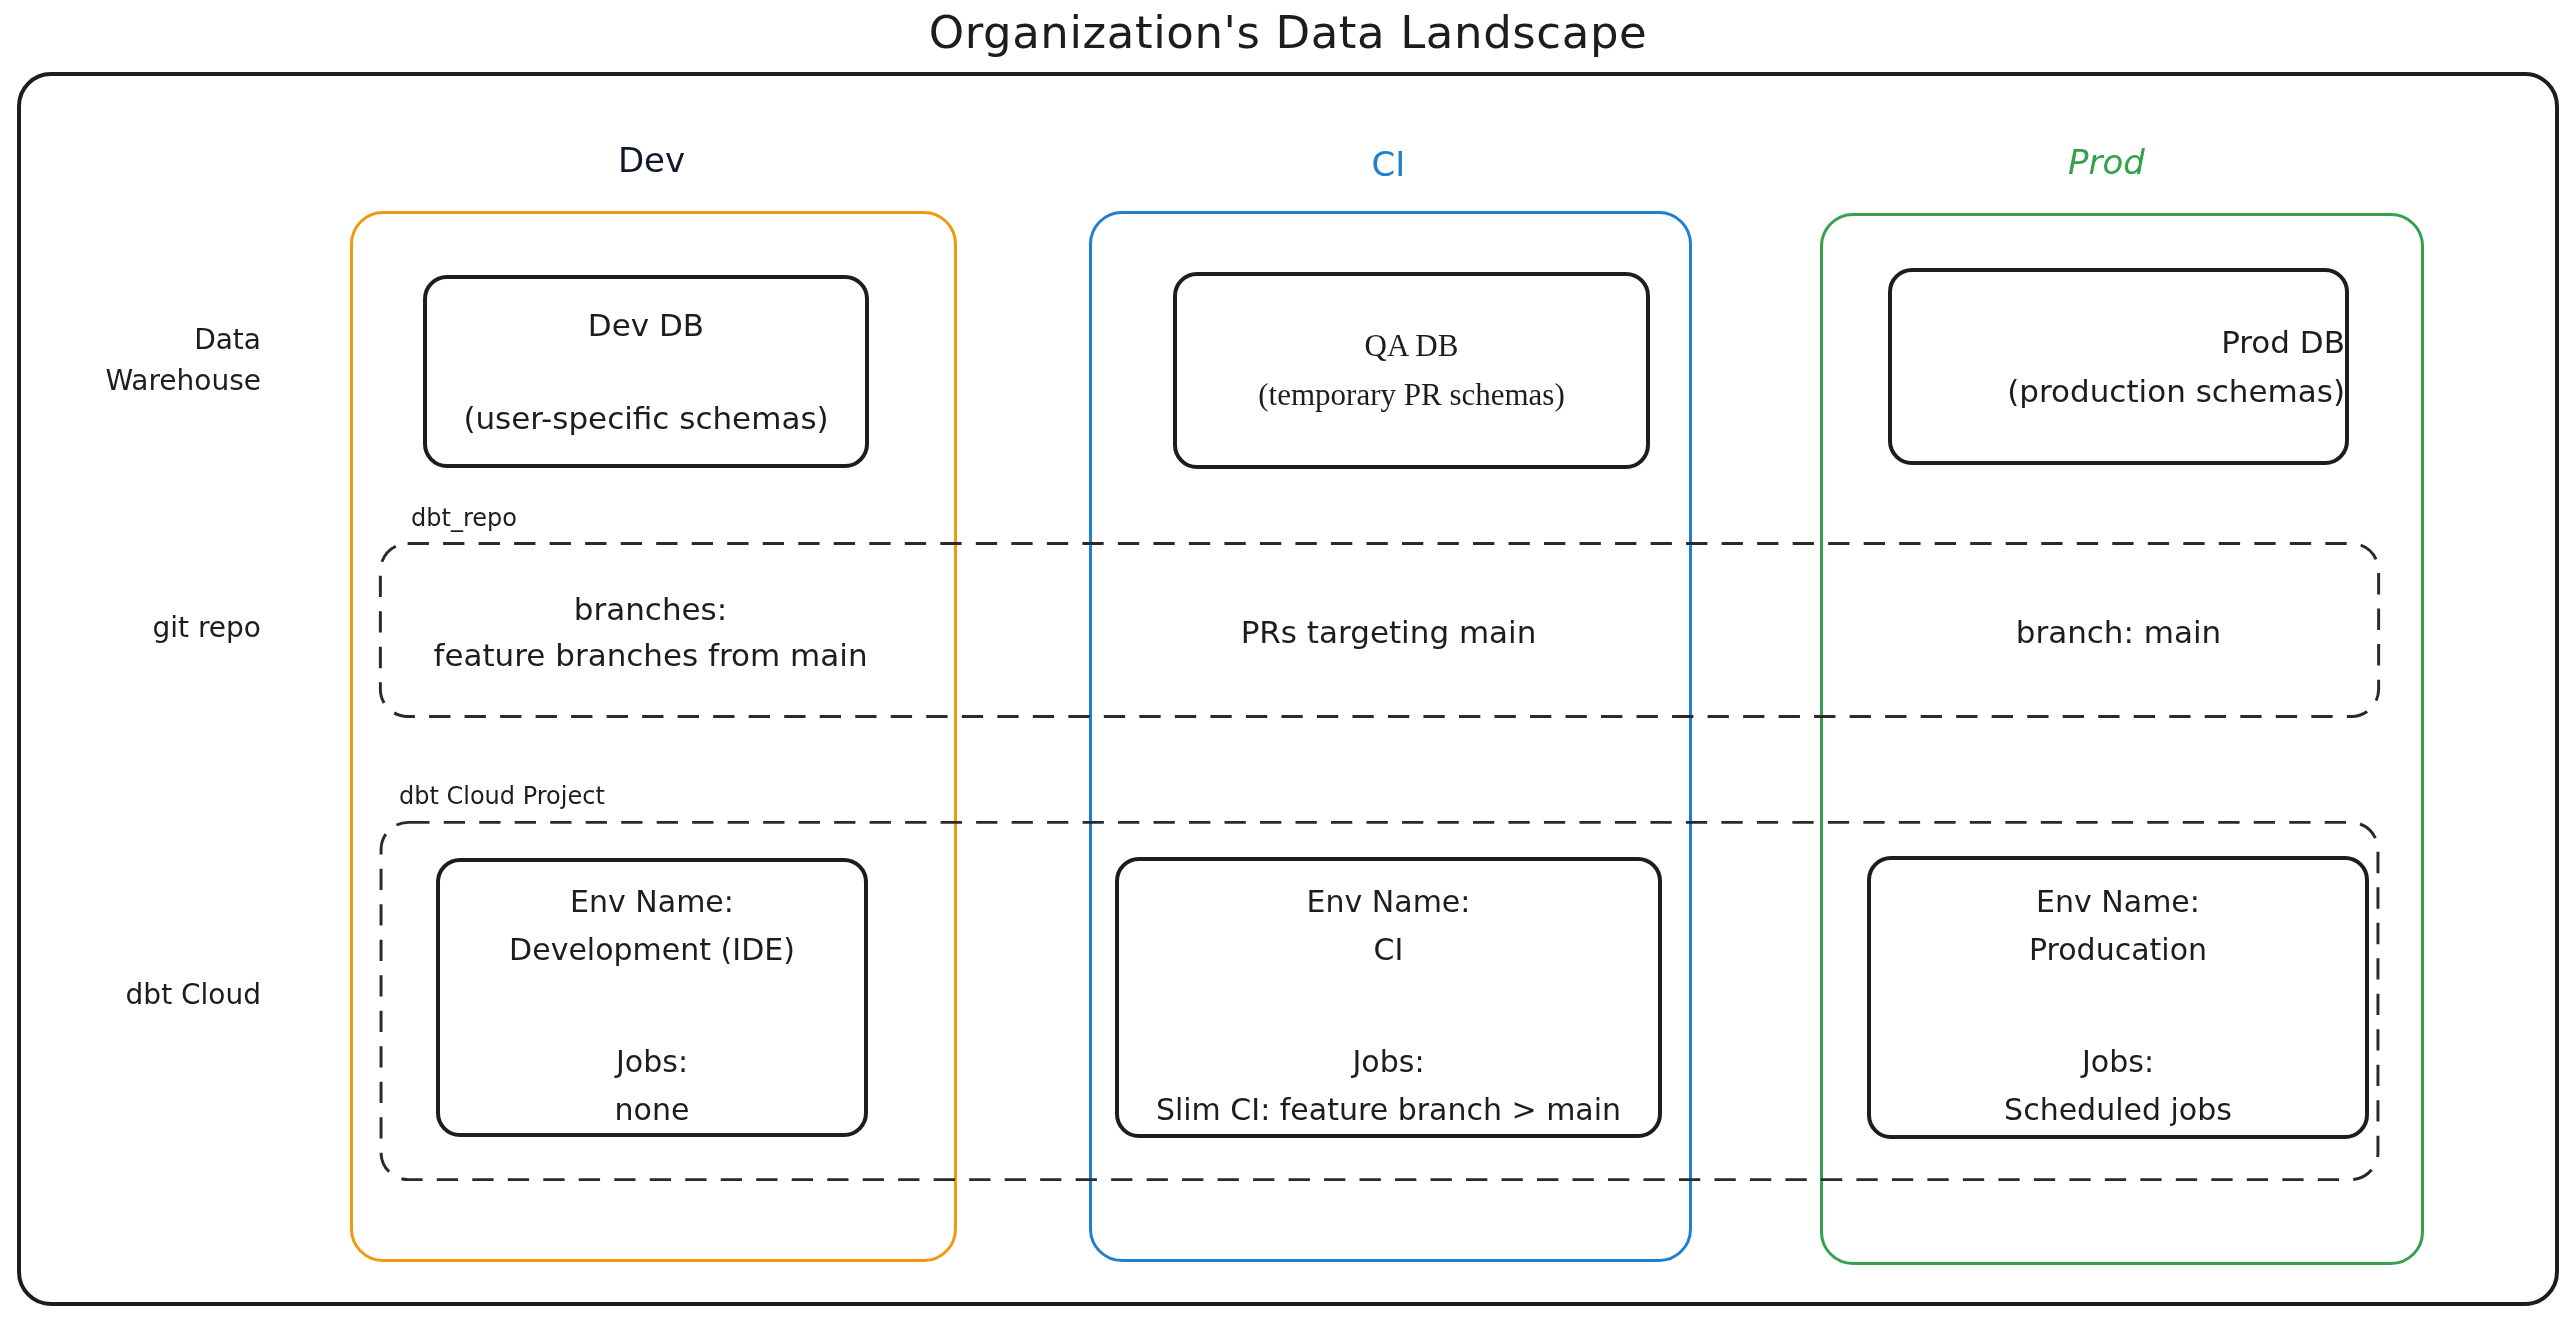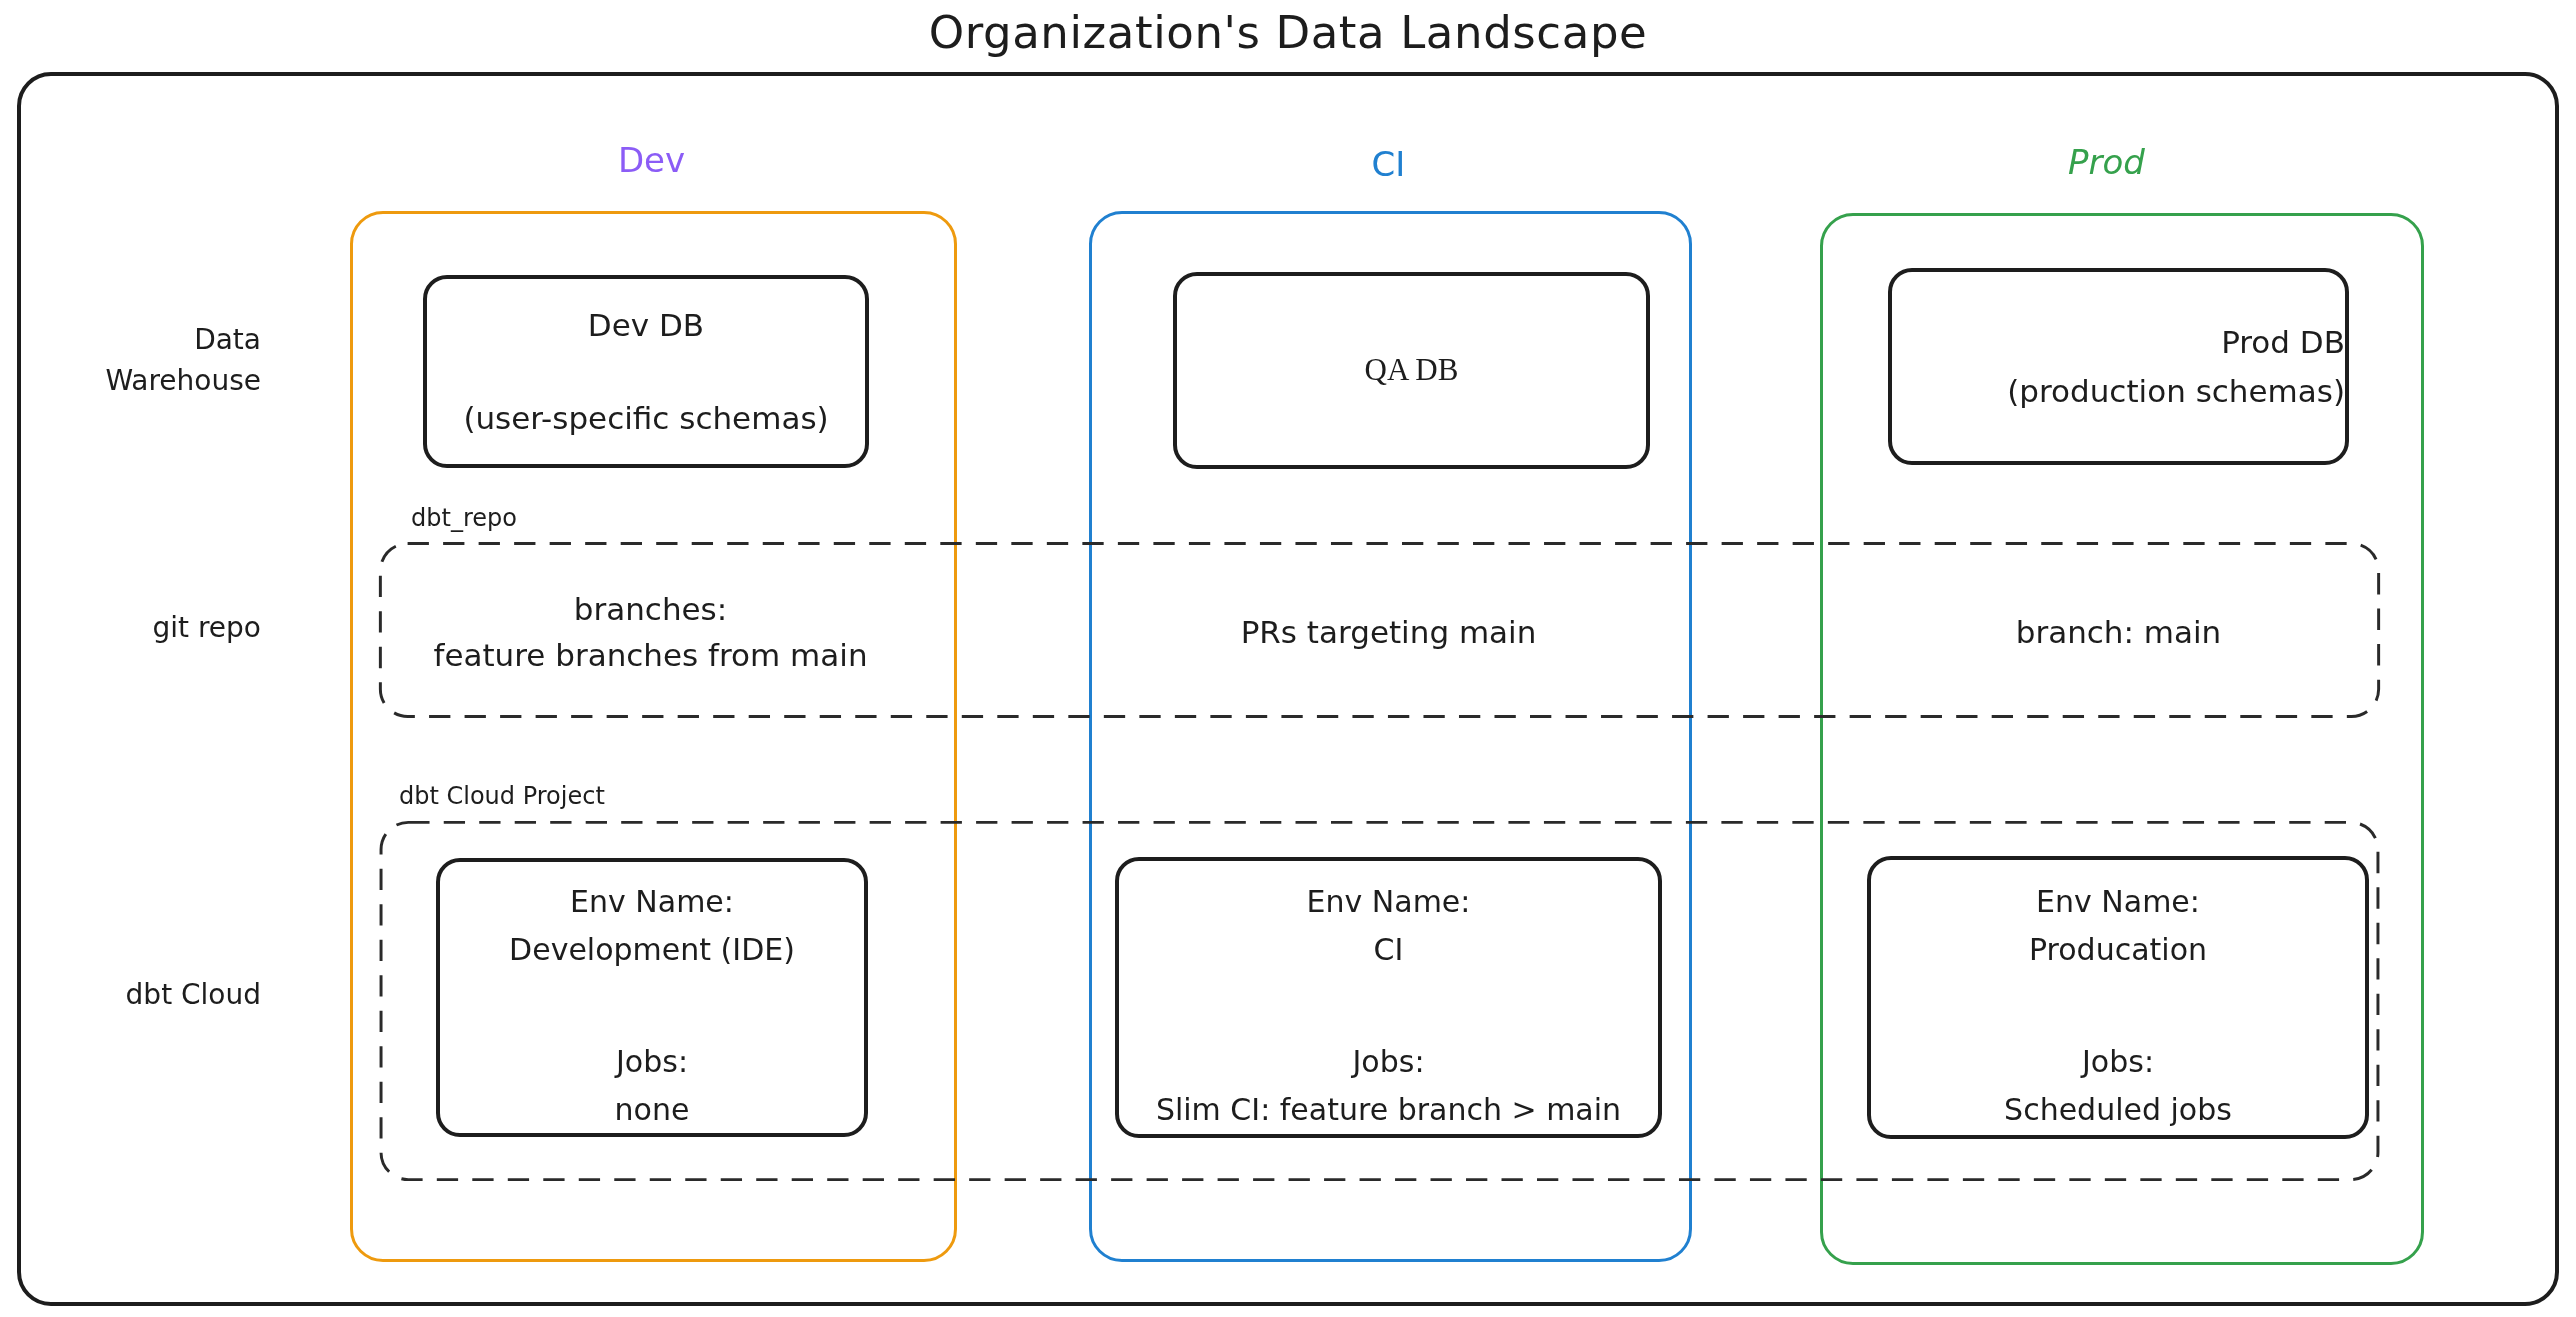--- a/index.html
+++ b/index.html
@@ -71,38 +71,39 @@
 </style>
 </head>
 <body>
 
 <div class="canvas">
 
   <div class="title">Organization's Data Landscape</div>
 
   <div class="outer-frame"></div>
 
-  <div class="col-header hdr-dev" style="color: #8b5cf6;">Dev</div>
+  <div class="col-header hdr-dev" style="color: #0f172a;">Dev</div>
   <div class="col-header hdr-ci" style="color: rgb(32, 128, 208);">CI</div>
   <div class="col-header hdr-prod" style="color: rgb(53, 161, 76); font-style: italic;">Prod</div>
 
   <div class="col-frame frame-dev" style="border-color: rgb(238, 154, 14);"></div>
   <div class="col-frame frame-ci" style="border-color: rgb(32, 128, 208);"></div>
   <div class="col-frame frame-prod" style="border-color: rgb(53, 161, 76);"></div>
 
   <div class="row-label lbl-warehouse">Data Warehouse</div>
   <div class="row-label lbl-git">git repo</div>
   <div class="row-label lbl-dbt">dbt Cloud</div>
 
   <div class="solid-box db-dev">
     <div>Dev DB</div>
     <div>(user-specific schemas)</div>
   </div>
   <div class="solid-box db-ci">
     <div>QA DB</div>
+    <div>(temporary PR schemas)</div>
   </div>
   <div class="solid-box db-prod">
     <div>Prod DB</div>
     <div>(production schemas)</div>
   </div>
 
   <div class="tag tag-git">dbt_repo</div>
   <svg class="dash-svg dash-git" viewBox="0 0 3384 300" xmlns="http://www.w3.org/2000/svg">
     <rect x="4" y="4" width="3376" height="292" rx="46" fill="none" stroke="#2a2a2a" stroke-width="5" stroke-dasharray="36 24"></rect>
   </svg>

